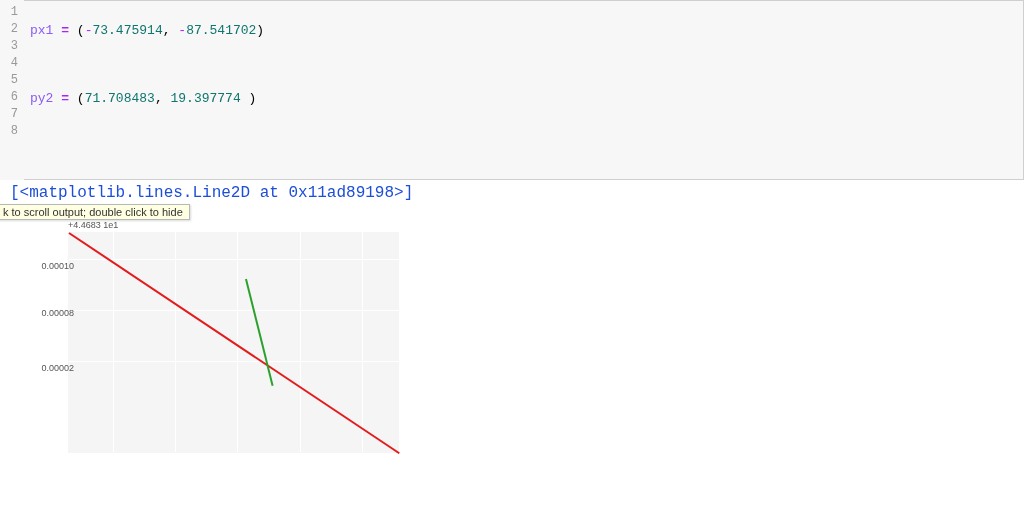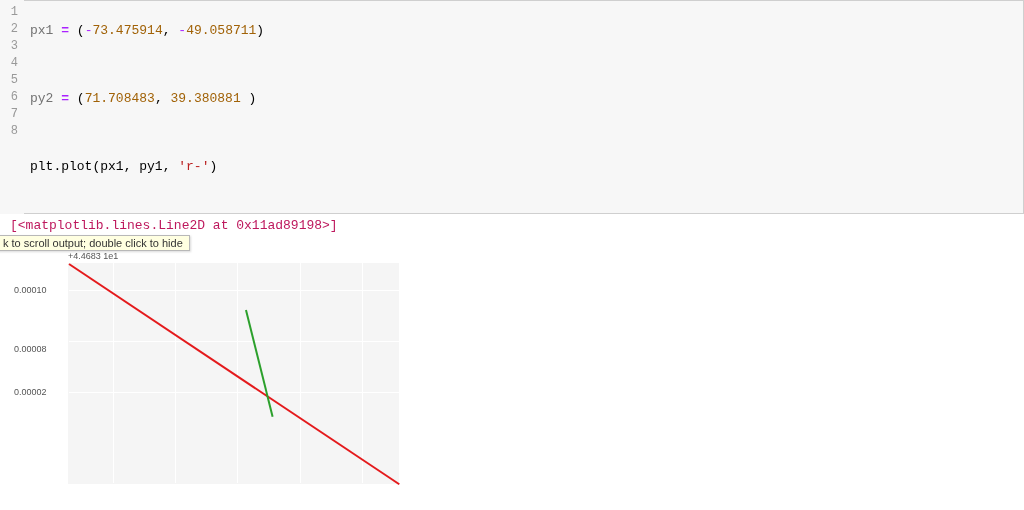--- a/index.html
+++ b/index.html
@@ -34,33 +34,33 @@
     background: #f7f7f7;
     border: 1px solid #cfcfcf;
     border-left: none;
     padding: 4px 6px 4px 6px;
     font-family: Menlo, Monaco, "Courier New", monospace;
     font-size: 13px;
     line-height: 17px;
     white-space: pre;
   }
   .code-area .line { display: block; min-height: 17px; }
-  .var { color: #737373; }
+  .var { color: #8b5cf6; }
   .op  { color: #aa22ff; font-weight: bold; }
   .paren { color: #000; }
-  .num { color: #a16207; }
+  .num { color: #0f766e; }
   .neg { color: #aa22ff; }
   .comma { color: #000; }
   .str { color: #ba2121; }
   .dotcall { color: #000; }
   .output {
     font-family: Menlo, Monaco, "Courier New", monospace;
-    font-size: 13px;
+    font-size: 16px;
     padding: 2px 0 2px 10px;
-    color: #be185d;
+    color: #1d4ed8;
   }
   .tooltip {
     position: relative;
     display: inline-block;
     background: #ffffe1;
     border: 1px solid #b8b8b8;
     font-size: 11px;
     padding: 1px 6px;
     color: #333;
     box-shadow: 1px 1px 2px rgba(0,0,0,.15);
@@ -88,21 +88,21 @@
     background: #ffffff;
   }
   .grid-h { left:0; width:100%; height:1px; }
   .grid-v { top:0; height:100%; width:1px; }
   .ytick, .xtick {
     position: absolute;
     font-size: 9px;
     color: #555;
     font-family: Arial, sans-serif;
   }
-  .ytick { right: 336px; transform: translateY(-50%); width: 60px; }
+  .ytick { right: 336px; transform: translateY(-50%); text-align: right; width: 60px; margin-top: 7px; }
   .offset {
     position: absolute;
     font-size: 9px;
     color: #555;
     font-family: Arial, sans-serif;
   }
   .chart-line {
     position: absolute;
     transform-origin: left center;
     height: 2px;
@@ -119,25 +119,24 @@
     <span>1</span><br>
     <span>2</span><br>
     <span>3</span><br>
     <span>4</span><br>
     <span>5</span><br>
     <span>6</span><br>
     <span>7</span><br>
     <span>8</span>
   </div>
   <div class="code-area">
-<span class="line"><span class="var">px1</span> <span class="op">=</span> <span class="paren">(</span><span class="neg">-</span><span class="num">73.475914</span><span class="comma">,</span> <span class="neg">-</span><span class="num">49.058711</span><span class="paren">)</span></span>
+<span class="line"><span class="var">px1</span> <span class="op">=</span> <span class="paren">(</span><span class="neg">-</span><span class="num">73.475914</span><span class="comma">,</span> <span class="neg">-</span><span class="num">87.541702</span><span class="paren">)</span></span>
 <span class="line"></span>
-<span class="line"><span class="var">py2</span> <span class="op">=</span> <span class="paren">(</span><span class="num">71.708483</span><span class="comma">,</span> <span class="num">39.380881</span> <span class="paren">)</span></span>
+<span class="line"><span class="var">py2</span> <span class="op">=</span> <span class="paren">(</span><span class="num">71.708483</span><span class="comma">,</span> <span class="num">19.397774</span> <span class="paren">)</span></span>
 <span class="line"></span>
-<span class="line"><span class="dotcall">plt.plot</span><span>(px1, py1, </span><span class="str">'r-'</span><span>)</span></span>
   </div>
 </div>
 
 
 <div class="output">[&lt;matplotlib.lines.Line2D at 0x11ad89198&gt;]</div>
 
 
 <div class="tooltip">k to scroll output; double click to hide</div>
 
 
@@ -154,21 +153,21 @@
     <div class="grid-v" style="left:168px;"></div>
     <div class="grid-v" style="left:231px;"></div>
     <div class="grid-v" style="left:293px;"></div>
 
     <div class="chart-line" style="left:0px; top:0px; width:397px; background:#e41a1c; transform:rotate(33.7deg);"></div>
 
     <div class="chart-line" style="left:177px; top:46px; width:110px; background:#2ca02c; transform:rotate(76deg);"></div>
   </div>
 
   <div class="ytick" style="top:39px;">0.00010</div>
-  <div class="ytick" style="top:98px;">0.00008</div>
+  <div class="ytick" style="top:86px;">0.00008</div>
   <div class="ytick" style="top:141px;">0.00002</div>
 
 </div>
 
 
 
 
 
 
 

